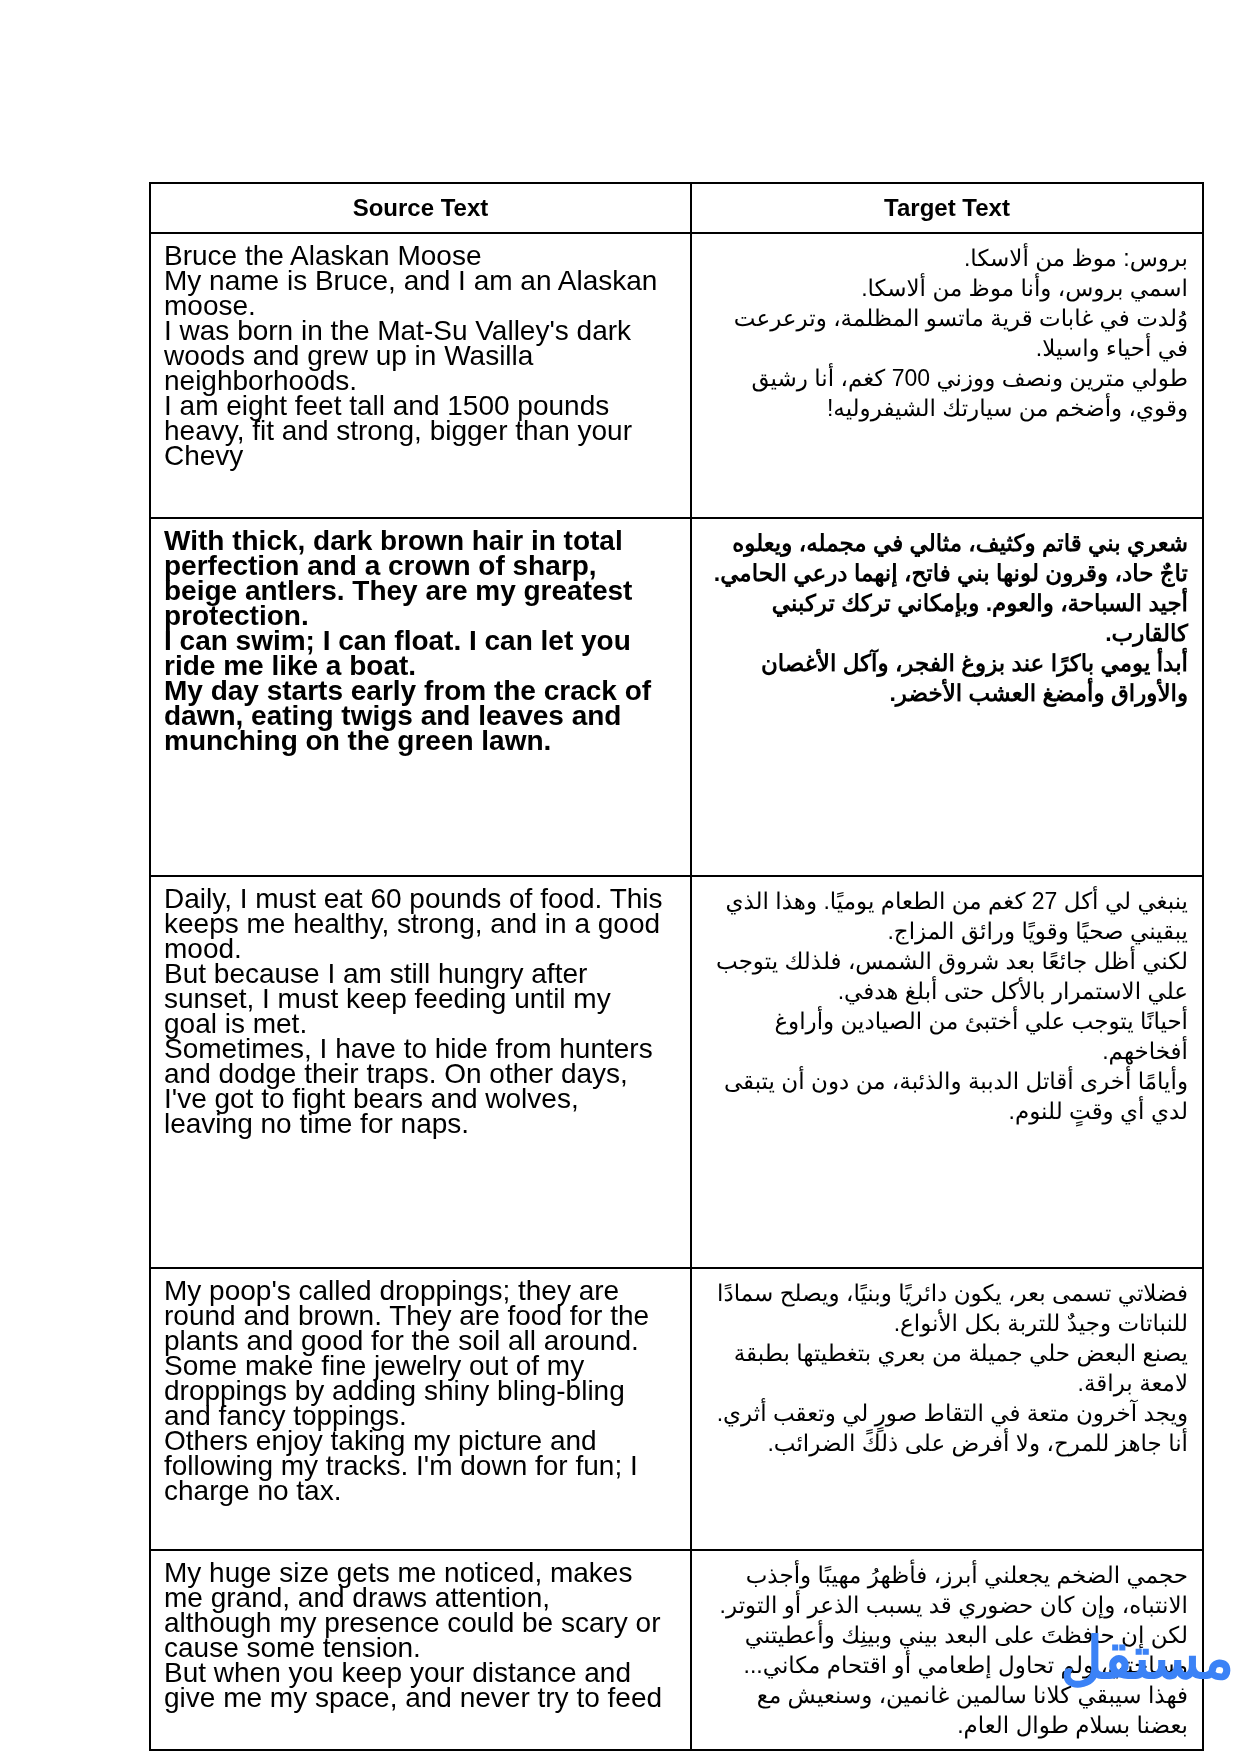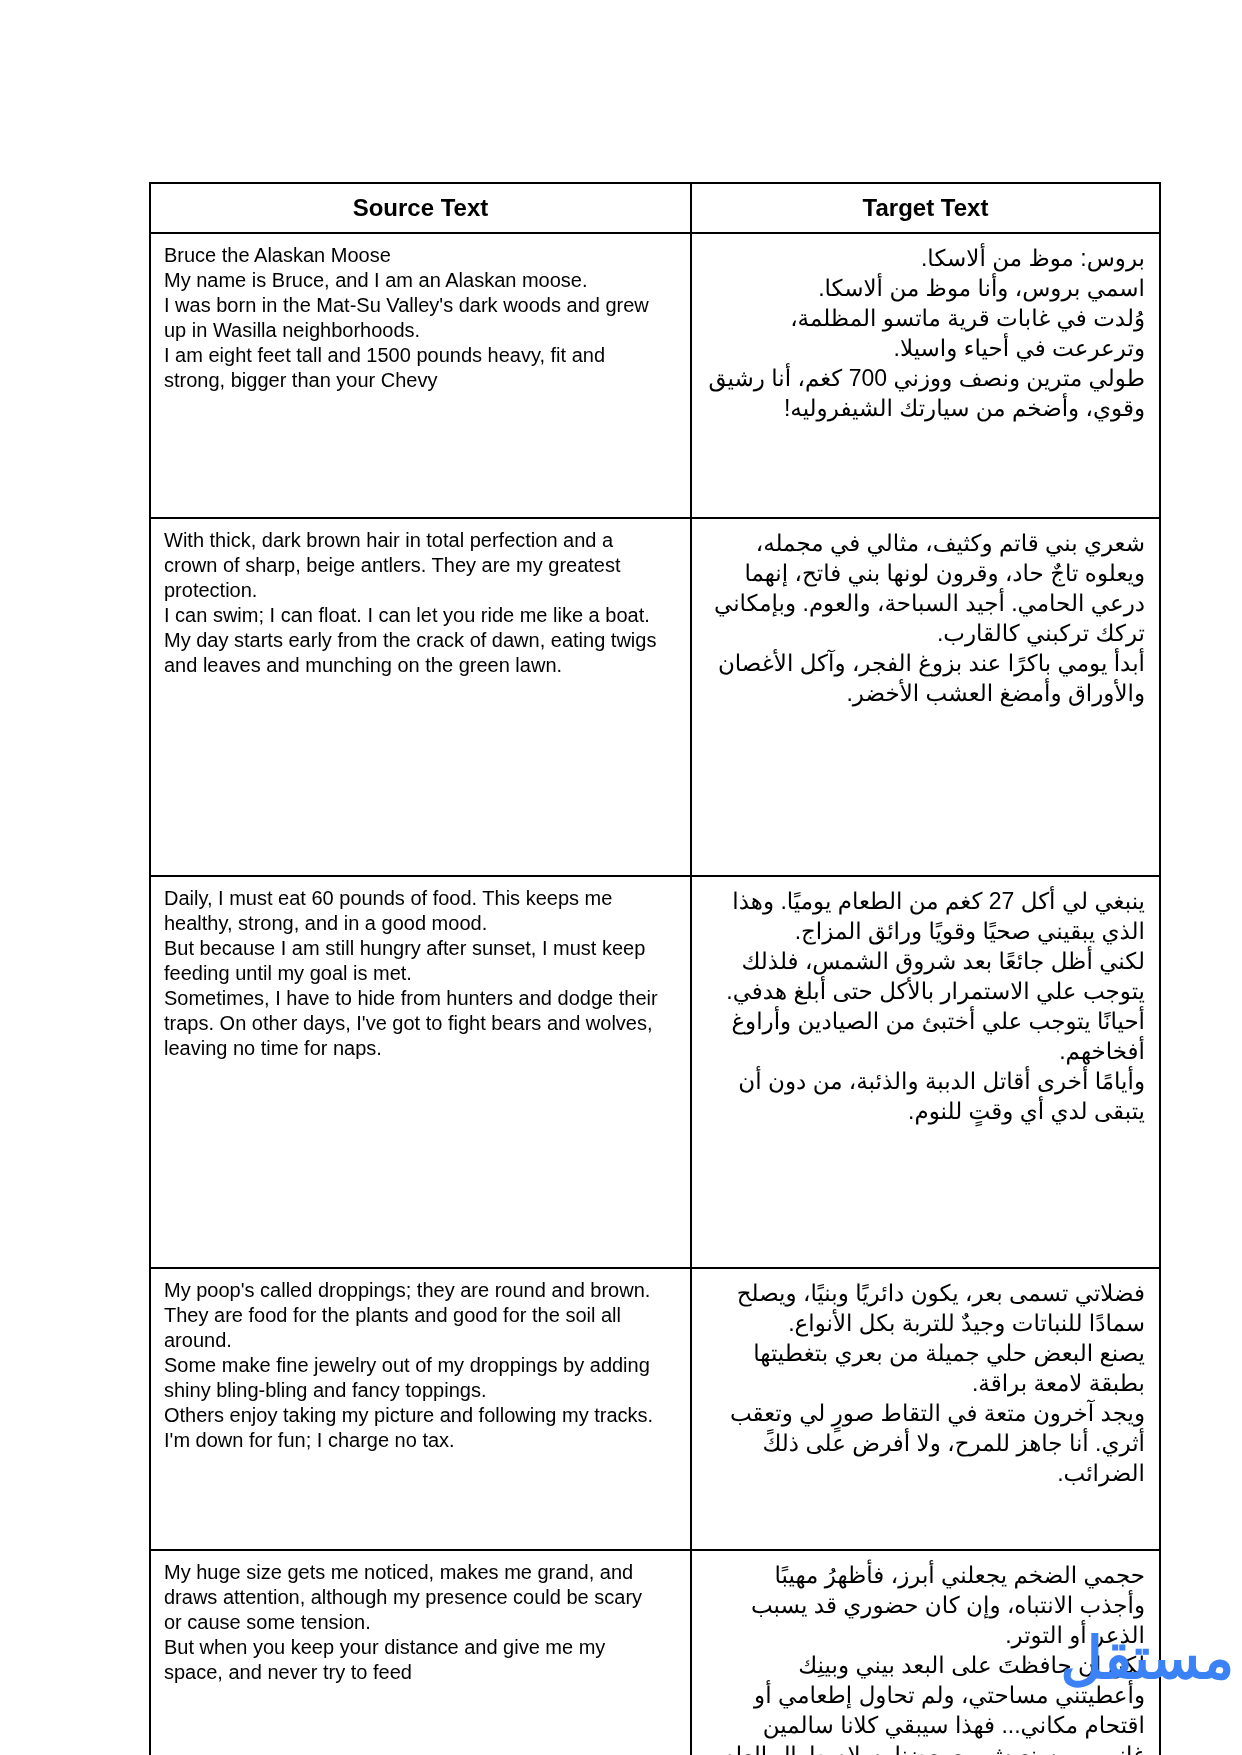--- a/index.html
+++ b/index.html
@@ -35,39 +35,39 @@
   }
   table.translation-table th {
     height: 50px;
     vertical-align: middle;
     text-align: center;
     font-size: 24px;
     font-weight: bold;
     padding: 4px 8px;
   }
   th.col-source { width: 541px; }
-  th.col-target { width: 469px; }
+  th.col-target { width: 512px; }
   td.cell-source {
-    font-size: 20px;
+    font-size: 28px;
     line-height: 25px;
     text-align: left;
     padding: 9px 26px 9px 13px;
     white-space: pre-line;
     direction: ltr;
   }
   td.cell-target {
     font-size: 23px;
     line-height: 30px;
     text-align: right;
     padding: 9px 14px 9px 14px;
     white-space: pre-line;
     direction: rtl;
   }
   tbody tr:nth-child(1) { height: 285px; }
-  tbody tr:nth-child(2) { height: 358px; }
+  tbody tr:nth-child(2) { height: 358px; font-weight: bold; }
   tbody tr:nth-child(3) { height: 392px; }
   tbody tr:nth-child(4) { height: 282px; }
   tbody tr:nth-child(5) { height: 195px; }
 
   .watermark {
     position: absolute;
     left: 0;
     right: 8px;
     top: 1628px;
     text-align: right;

